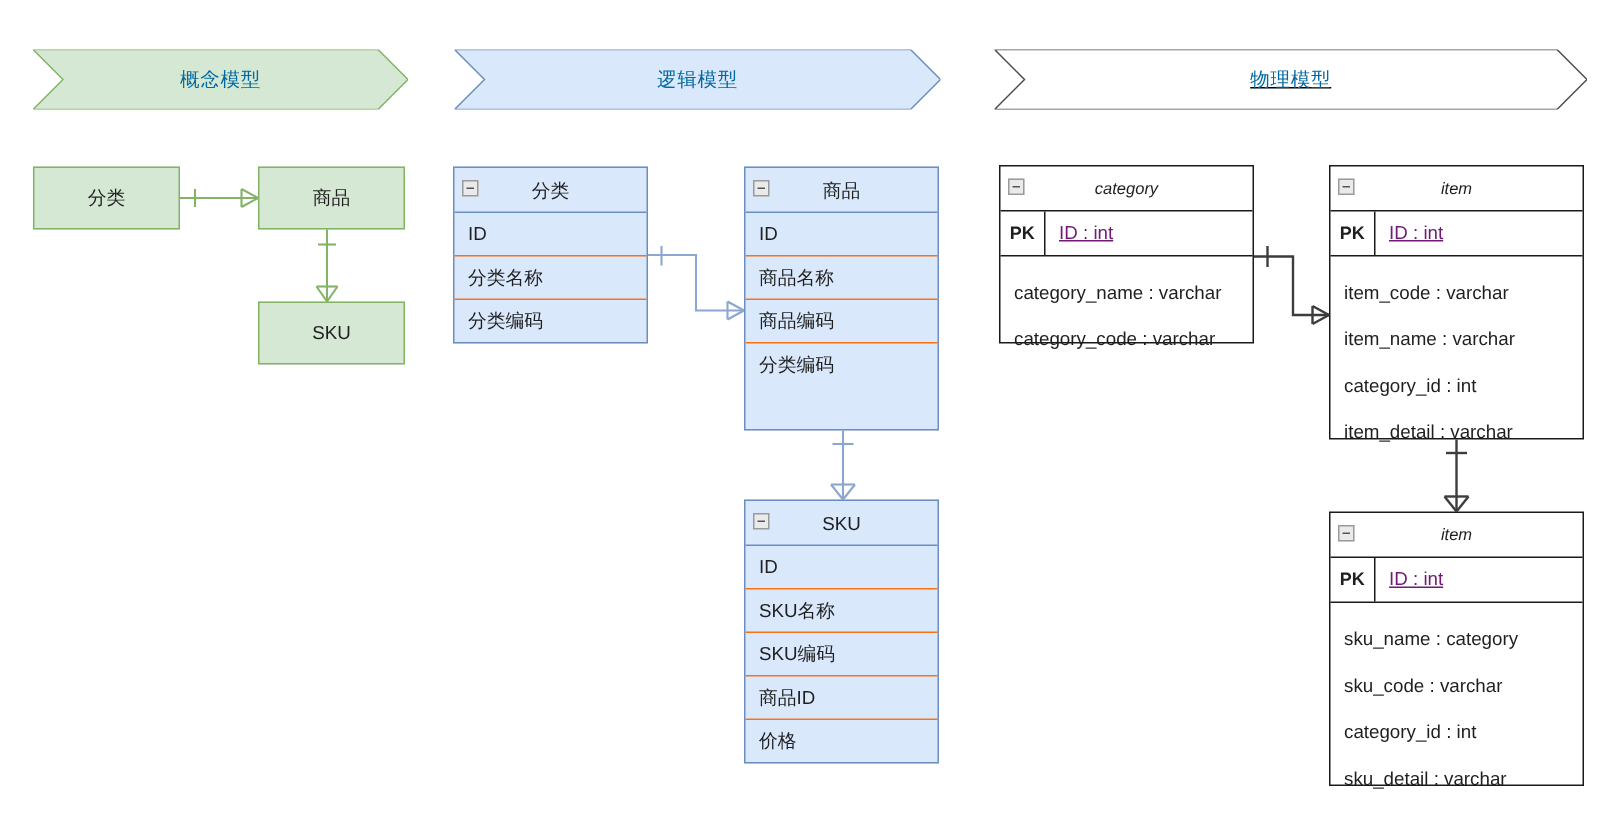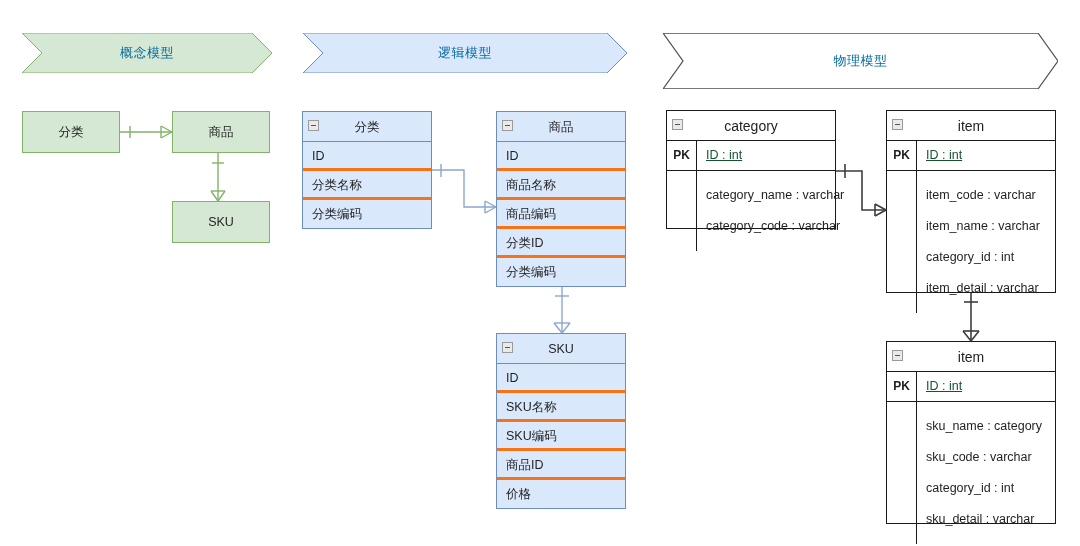--- a/index.html
+++ b/index.html
@@ -68,41 +68,42 @@
     color: #1f1f1f;
     border-bottom: 1px solid #6c8ebf;
     box-sizing: border-box;
   }
   .ltable .lrow {
     height: 29px;
     line-height: 29px;
     padding-left: 9px;
     font-size: 12.5px;
     color: #1f1f1f;
-    border-bottom: 3px solid #f97316;
+    border-bottom: 1px solid #f97316;
     box-sizing: border-box;
   }
   .ltable .lrow:last-child { border-bottom: none; }
 
   
   .ptable {
     position: absolute;
     border: 1px solid #1a1a1a;
     background: #ffffff;
     box-sizing: border-box;
   }
   .ptable .phead {
     position: relative;
     height: 30px;
     line-height: 30px;
     text-align: center;
-    font-size: 14px;
+    font-size: 11px;
     color: #1f1f1f;
     border-bottom: 1px solid #1a1a1a;
     box-sizing: border-box;
+    font-style: italic;
   }
   .ptable .pk-row {
     display: flex;
     height: 30px;
     border-bottom: 1px solid #1a1a1a;
     box-sizing: border-box;
   }
   .ptable .pk-col {
     width: 30px;
     min-width: 30px;
@@ -112,27 +113,28 @@
     line-height: 29px;
     text-align: center;
     color: #1f1f1f;
     box-sizing: border-box;
   }
   .ptable .pk-val {
     flex: 1;
     line-height: 29px;
     padding-left: 9px;
     font-size: 12.5px;
-    color: #14532d;
+    color: #701a75;
     box-sizing: border-box;
   }
   .ptable .pk-val span { text-decoration: underline; }
   .ptable .pbody {
     display: flex;
     box-sizing: border-box;
+    flex-direction: column;
   }
   .ptable .pbody-gutter {
     width: 30px;
     min-width: 30px;
     border-right: 1px solid #1a1a1a;
     box-sizing: border-box;
   }
   .ptable .pbody-cols {
     flex: 1;
     padding: 9px 0 9px 9px;
@@ -186,21 +188,21 @@
     <span class="banner-label">概念模型</span>
   </div>
 
   <div class="banner" style="left:303px; top:33px; width:324px; height:40px;">
     <svg viewBox="0 0 324 40" preserveAspectRatio="none">
       <polygon points="0,0 304,0 324,20 304,40 0,40 20,20" fill="#dae8fc" stroke="#6c8ebf" stroke-width="1"></polygon>
     </svg>
     <span class="banner-label">逻辑模型</span>
   </div>
 
-  <div class="banner" style="left:663px; top:33px; width:395px; height:56px;">
+  <div class="banner" style="left:663px; top:33px; width:395px; height:40px;text-decoration:underline;">
     <svg viewBox="0 0 395 40" preserveAspectRatio="none">
       <polygon points="0,0 375,0 395,20 375,40 0,40 20,20" fill="#ffffff" stroke="#4d4d4d" stroke-width="1"></polygon>
     </svg>
     <span class="banner-label">物理模型</span>
   </div>
 
   <div class="cbox" style="left:22px; top:111px; width:98px; height:42px;">
     <span>分类</span>
   </div>
 
@@ -223,21 +225,20 @@
   </div>
 
   <div class="ltable" style="left:496px; top:111px; width:130px; height:176px;">
     <div class="lhead">
       <span class="collapse-icon"></span>
       <span>商品</span>
     </div>
     <div class="lrow">ID</div>
     <div class="lrow">商品名称</div>
     <div class="lrow">商品编码</div>
-    <div class="lrow">分类ID</div>
     <div class="lrow">分类编码</div>
   </div>
 
   <div class="ltable" style="left:496px; top:333px; width:130px; height:176px;">
     <div class="lhead">
       <span class="collapse-icon"></span>
       <span>SKU</span>
     </div>
     <div class="lrow">ID</div>
     <div class="lrow">SKU名称</div>

